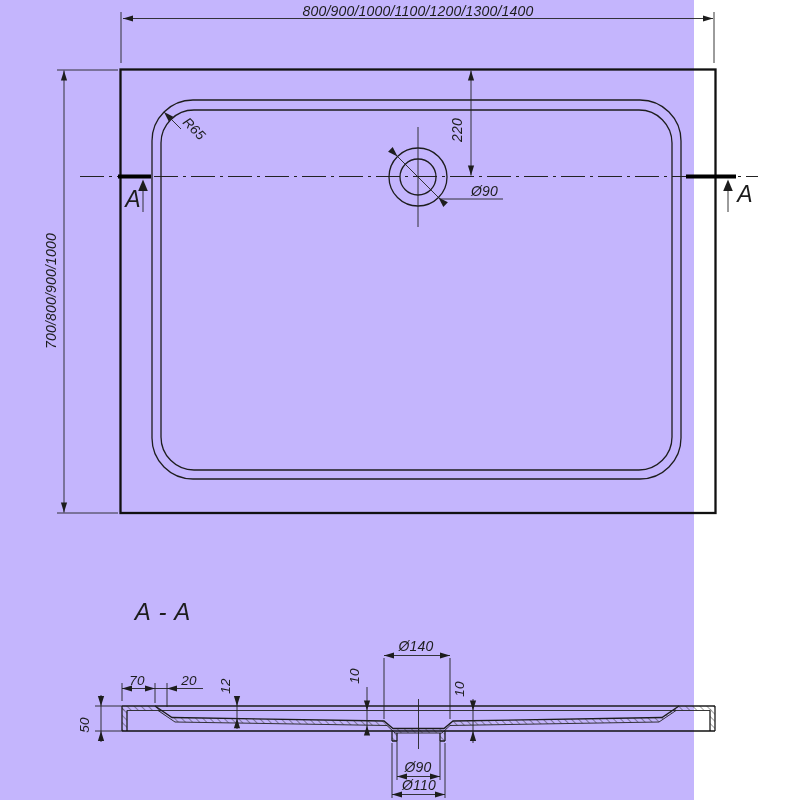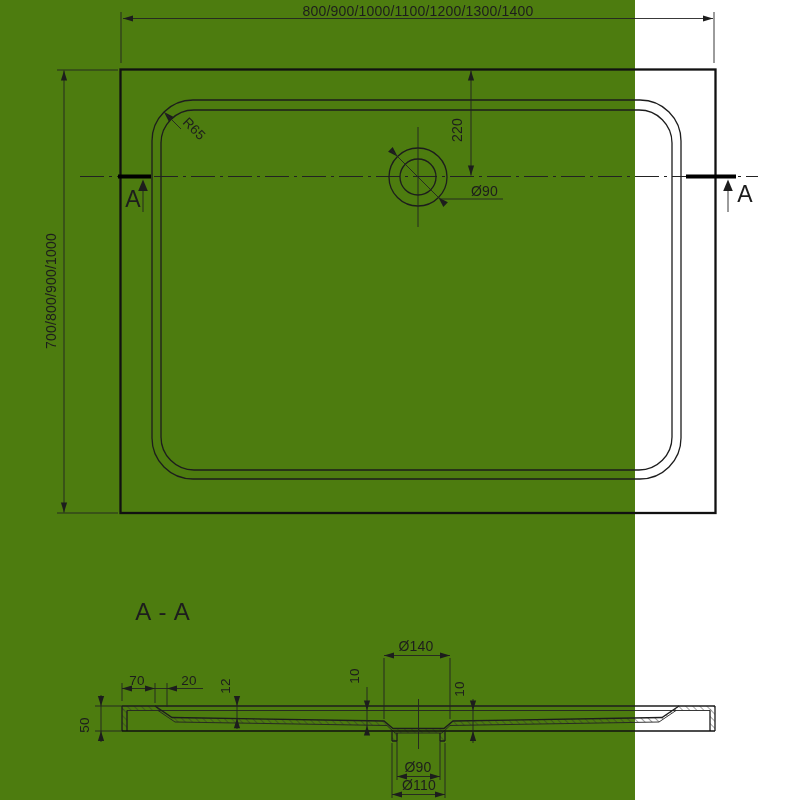--- a/index.html
+++ b/index.html
@@ -1,16 +1,16 @@
 <!DOCTYPE html>
 <html><head>
 <meta charset="utf-8">
 <style>
   html,body{margin:0;padding:0;background:#ffffff;width:800px;height:800px;overflow:hidden;}
-  #stage{position:relative;width:635px;height:800px;background:#4d7c0f;}
+  #stage{position:relative;width:694px;height:800px;background:#c4b5fd;font-style:italic;}
   svg{position:absolute;left:0;top:0;}
   text{fill:#1d1d1d;font-family:"Liberation Sans",sans-serif;}
   .dim{font-size:14px;letter-spacing:0.2px;}
   .dims{font-size:13.5px;letter-spacing:0.2px;}
   .big{font-size:23px;}
   .title{font-size:24px;letter-spacing:1px;}
   .thin{stroke:#222222;stroke-width:0.9;fill:none;}
   .med{stroke:#1d1d1d;stroke-width:1.3;fill:none;}
   .thick{stroke:#111111;stroke-width:2.3;fill:none;}
   .bline{stroke:#111111;stroke-width:1.7;fill:none;}

